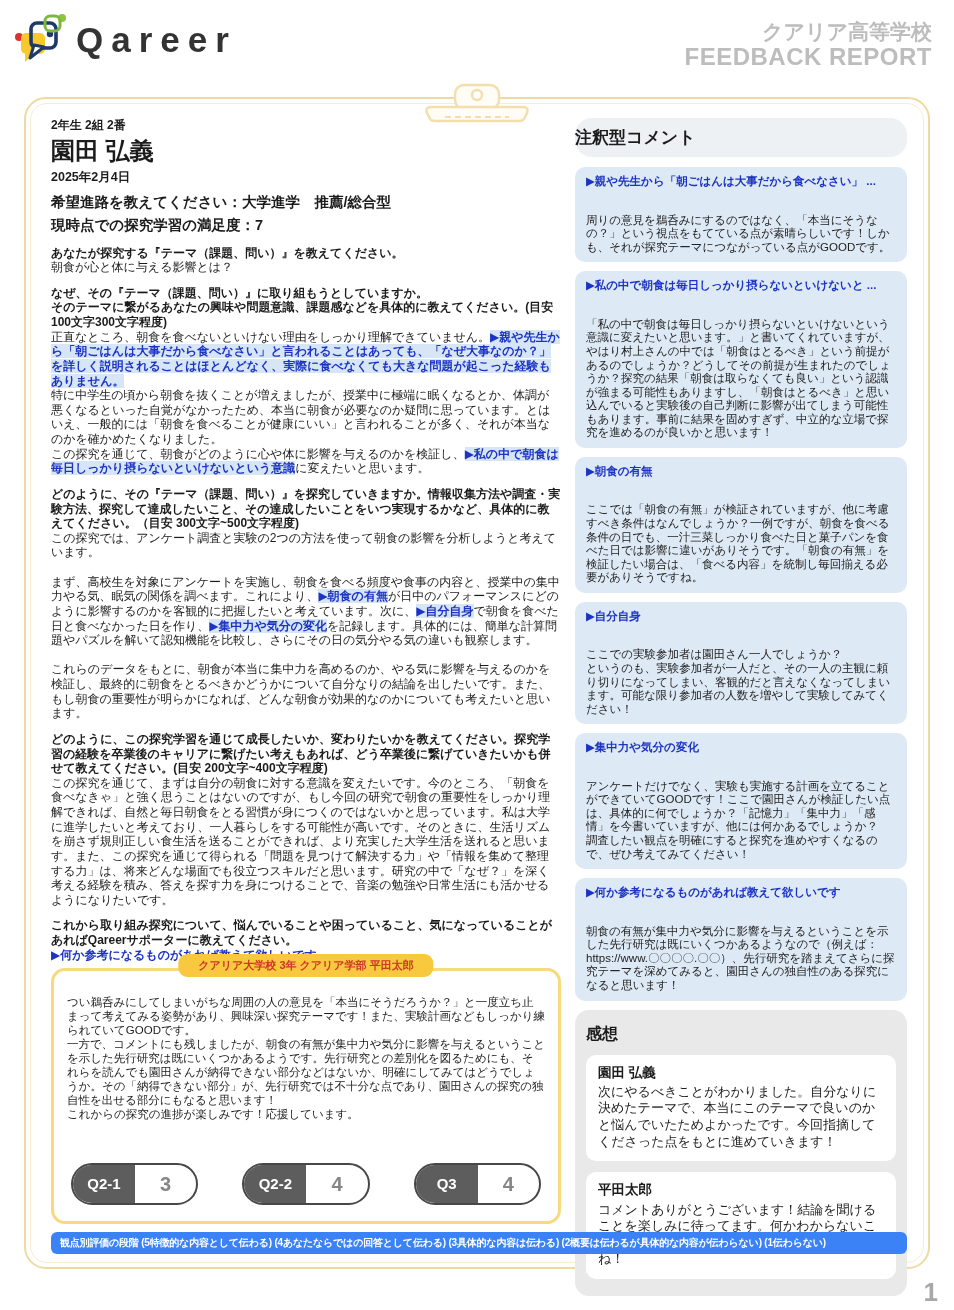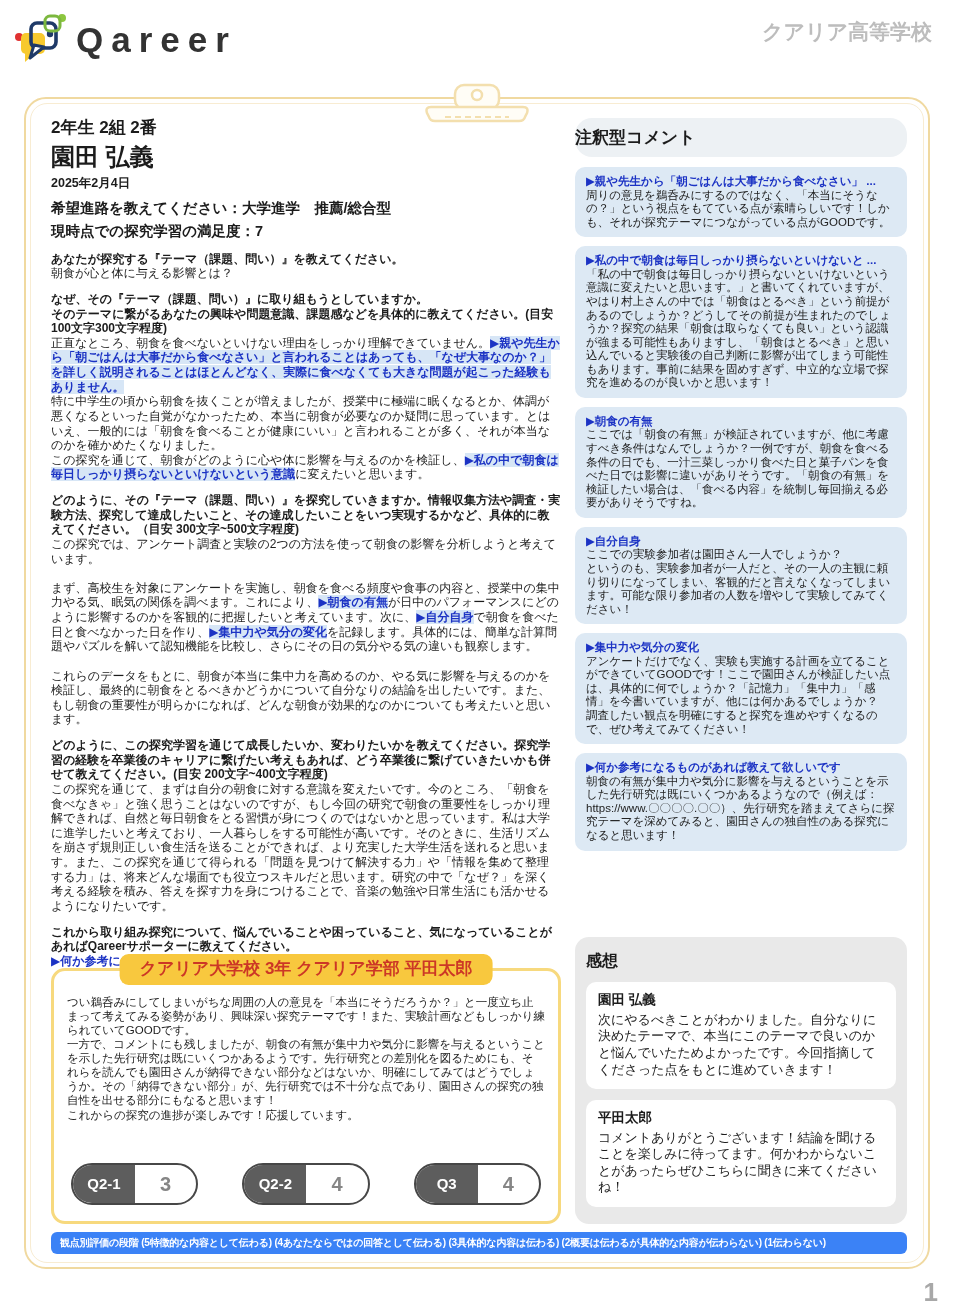--- a/index.html
+++ b/index.html
@@ -17,44 +17,44 @@
   .report-head .rtitle { font-size:24px; letter-spacing:0.5px; }
   
   .card-wrap { position:absolute; left:24px; top:97px; width:906px; height:1172px; }
   .clip { position:absolute; top:-16px; left:50%; transform:translateX(-50%); z-index:3; }
   .card { width:100%; height:100%; border:2px solid #f0d9a0; border-radius:22px; background:#fff; padding:4px; }
   .card-inner { width:100%; height:100%; border:1px solid #f8ecd2; border-radius:17px; padding:14px 16px 8px 20px; display:flex; flex-direction:column; background:#fff; }
   .columns { display:flex; gap:14px; flex:1; min-height:0; }
   .col-left { flex:1; min-width:0; display:flex; flex-direction:column; font-size:12px; line-height:1.22; }
   .col-right { width:332px; flex:none; display:flex; flex-direction:column; }
   
-  .class-info { font-weight:bold; font-size:17px; }
+  .class-info { font-weight:bold; font-size:12px; }
   .student-name { font-weight:bold; font-size:24px; margin:3px 0 5px; }
   .rdate { font-weight:bold; font-size:12.5px; margin-bottom:9px; }
   .career { font-weight:bold; font-size:14.5px; margin-bottom:5px; }
   .satisfaction { font-weight:bold; font-size:14.5px; }
   .qa { margin-top:11px; }
   .q-text { font-weight:bold; white-space:pre-line; }
   .a-text { white-space:pre-line; }
   .seg-normal {}
   .seg-mark { color:#1c33c4; font-weight:bold; background:#d7e6f6; }
   .seg-blue { color:#1c33c4; font-weight:bold; }
   
   .supporter-box { margin-top:auto; position:relative; border:3px solid #f7d97e; border-radius:14px; padding:24px 13px 12px; height:256px; display:flex; flex-direction:column; }
-  .supporter-badge { position:absolute; top:-17px; left:50%; transform:translateX(-50%); background:#f8c83e; color:#cc3726; font-weight:bold; font-size:17px; padding:5px 20px; border-radius:9px; white-space:nowrap; }
+  .supporter-badge { position:absolute; top:-17px; left:50%; transform:translateX(-50%); background:#f8c83e; color:#cc3726; font-weight:bold; font-size:11px; padding:5px 20px; border-radius:9px; white-space:nowrap; }
   .supporter-text { font-size:11.5px; line-height:1.22; white-space:pre-line; }
   .scores { display:flex; gap:44px; margin-top:auto; padding:6px 4px 4px; }
   .pill { display:flex; flex:1; height:42px; border:2.5px solid #474747; border-radius:999px; overflow:hidden; background:#fff; }
   .pill-label { background:#5d5d5d; color:#fff; font-weight:bold; font-size:15px; display:flex; align-items:center; justify-content:center; width:62px; flex:none; }
   .pill-value { flex:1; display:flex; align-items:center; justify-content:center; color:#868686; font-weight:bold; font-size:20px; }
   
   .annot-header { background:#edf1f4; border-radius:17px; text-align:left; font-weight:bold; font-size:17px; padding:8px 0; margin-bottom:10px; }
   .comment { background:#dde9f4; border-radius:10px; padding:8px 11px; margin-bottom:9px; font-size:11.5px; line-height:1.18; }
   .comment-head { color:#1c33c4; font-weight:bold; }
-  .comment-body { white-space:pre-line; color:#222; }
+  .comment-body { white-space:pre-line; color:#222;margin-top:25px; }
   .impressions { margin-top:auto; background:#e9e9e9; border-radius:14px; padding:10px 11px 6px; }
   .impressions-title { text-align:left; font-weight:bold; font-size:16px; margin:4px 0 10px; }
   .impression { background:#fff; border-radius:10px; padding:9px 12px 11px; margin-bottom:11px; font-size:13px; line-height:1.28; }
   .impression-name { font-weight:bold; font-size:13.5px; margin-bottom:3px; }
   
   .footer-bar { margin-top:8px; background:#3b82f6; color:#fff; font-size:10px; font-weight:bold; border-radius:6px; padding:4px 9px; white-space:nowrap; overflow:hidden; letter-spacing:-0.2px; }
   .page-number { position:absolute; right:16px; bottom:2px; font-size:26px; color:#a8a8a8; font-weight:bold; }
 </style>
 </head>
 <body>
@@ -68,20 +68,21 @@
       <polygon points="11,38 11,48 21,39" fill="#f7c92e"></polygon>
       <rect x="17" y="9" width="25" height="25" rx="6" fill="none" stroke="#1f3a68" stroke-width="3.6"></rect>
       <polygon points="20,31 16,44 30,33" fill="#ffffff" stroke="#1f3a68" stroke-width="3" stroke-linejoin="round"></polygon>
       <circle cx="36" cy="20" r="3.2" fill="#1f3a68"></circle>
       <rect x="31" y="2" width="15" height="15" rx="5" fill="none" stroke="#7cb83f" stroke-width="3"></rect>
     </svg>
     <span class="logo-word">Qareer</span>
   </div>
   <div class="report-head">
     <div class="school">クアリア高等学校</div>
+    <div class="rtitle">FEEDBACK REPORT</div>
   </div>
 </div>
 
 <div class="card-wrap">
   <svg class="clip" width="120" height="42" viewBox="0 0 120 42">
     <rect x="38" y="4" width="44" height="24" rx="9" fill="#fffdf6" stroke="#f3dfae" stroke-width="2.5"></rect>
     <circle cx="60" cy="14" r="5" fill="#fff" stroke="#f3dfae" stroke-width="2.5"></circle>
     <path d="M14 26 h92 q6 0 4 6 l-2 4 q-1 4 -6 4 h-84 q-5 0 -6 -4 l-2 -4 q-2 -6 4 -6 z" fill="#fffdf6" stroke="#f3dfae" stroke-width="2.5"></path>
     <path d="M28 36 h64" stroke="#f3dfae" stroke-width="2" stroke-dasharray="6 4"></path>
   </svg>

